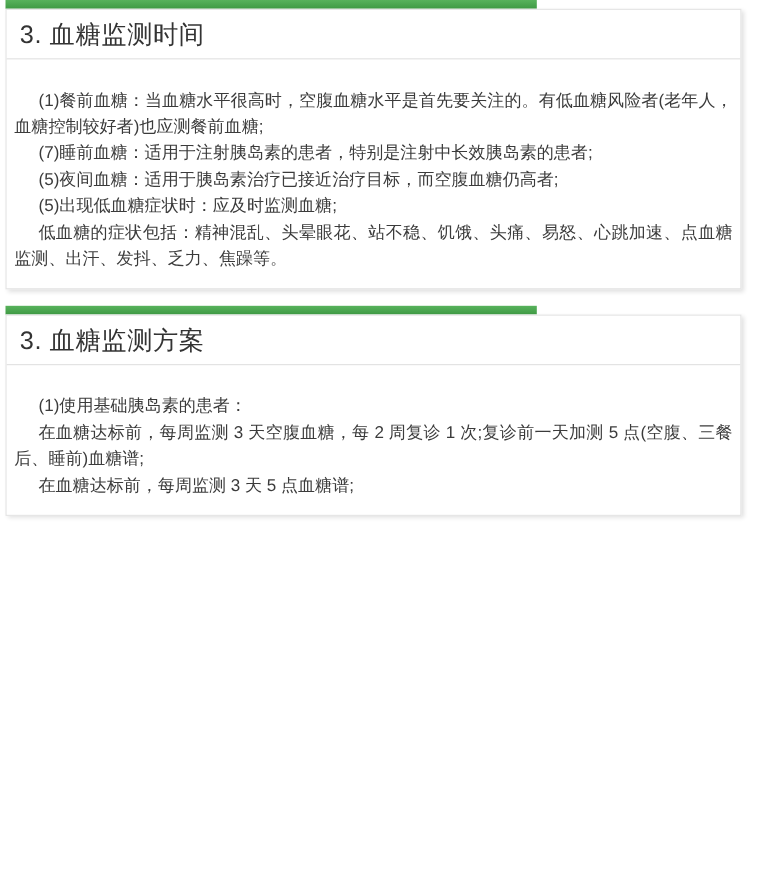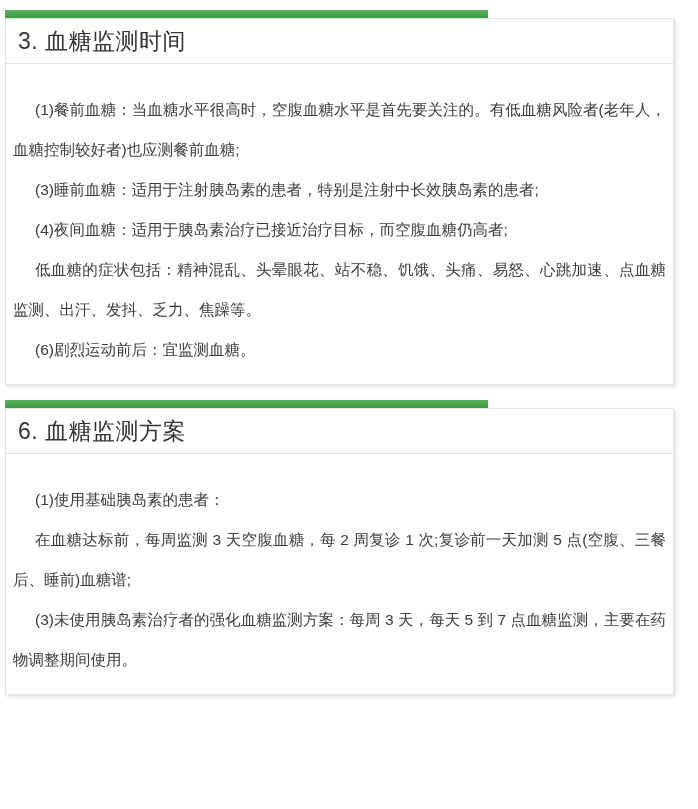--- a/index.html
+++ b/index.html
@@ -15,21 +15,20 @@
   html, body {
     margin: 0;
     padding: 0;
     background: var(--page-bg);
   }
   body {
     width: 698px;
     font-family: "Liberation Sans", "DejaVu Sans", sans-serif;
   }
   .page {
-    padding-top: 10px;
     padding-bottom: 6px;
   }
   .section {
     width: 669px;
     margin-left: 5px;
   }
   .section + .section {
     margin-top: 15px;
   }
   .accent-bar {
@@ -48,53 +47,53 @@
     font-size: 23px;
     font-weight: 400;
     line-height: 30px;
     color: var(--heading-color, #333333);
     border-bottom: 1px solid var(--divider, #e0e0e0);
     letter-spacing: 0.5px;
   }
   .card-body {
     padding: 26px 7px 14px 7px;
     font-size: 15.5px;
-    line-height: 40px;
+    line-height: 24px;
     color: var(--body-color, #3b3b3b);
     text-align: justify;
   }
   .card-body p {
     margin: 0;
     text-indent: 22px;
   }
 </style>
 </head>
 <body>
 
 <div class="page">
 
   <section class="section">
     <div class="accent-bar"></div>
     <div class="card">
       <h2 class="card-title">3. 血糖监测时间</h2>
       <div class="card-body">
         <p>(1)餐前血糖：当血糖水平很高时，空腹血糖水平是首先要关注的。有低血糖风险者(老年人，血糖控制较好者)也应测餐前血糖;</p>
-        <p>(3)睡前血糖：适用于注射胰岛素的患者，特别是注射中长效胰岛素的患者;</p>
-        <p>(4)夜间血糖：适用于胰岛素治疗已接近治疗目标，而空腹血糖仍高者;</p>
+        <p>(7)睡前血糖：适用于注射胰岛素的患者，特别是注射中长效胰岛素的患者;</p>
+        <p>(5)夜间血糖：适用于胰岛素治疗已接近治疗目标，而空腹血糖仍高者;</p>
+        <p>(5)出现低血糖症状时：应及时监测血糖;</p>
         <p>低血糖的症状包括：精神混乱、头晕眼花、站不稳、饥饿、头痛、易怒、心跳加速、点血糖监测、出汗、发抖、乏力、焦躁等。</p>
-        <p>(6)剧烈运动前后：宜监测血糖。</p>
       </div>
     </div>
   </section>
 
   <section class="section">
     <div class="accent-bar"></div>
     <div class="card">
-      <h2 class="card-title">6. 血糖监测方案</h2>
+      <h2 class="card-title">3. 血糖监测方案</h2>
       <div class="card-body">
         <p>(1)使用基础胰岛素的患者：</p>
         <p>在血糖达标前，每周监测 3 天空腹血糖，每 2 周复诊 1 次;复诊前一天加测 5 点(空腹、三餐后、睡前)血糖谱;</p>
-        <p>(3)未使用胰岛素治疗者的强化血糖监测方案：每周 3 天，每天 5 到 7 点血糖监测，主要在药物调整期间使用。</p>
+        <p>在血糖达标前，每周监测 3 天 5 点血糖谱;</p>
       </div>
     </div>
   </section>
 
 </div>
 
 </body></html>

